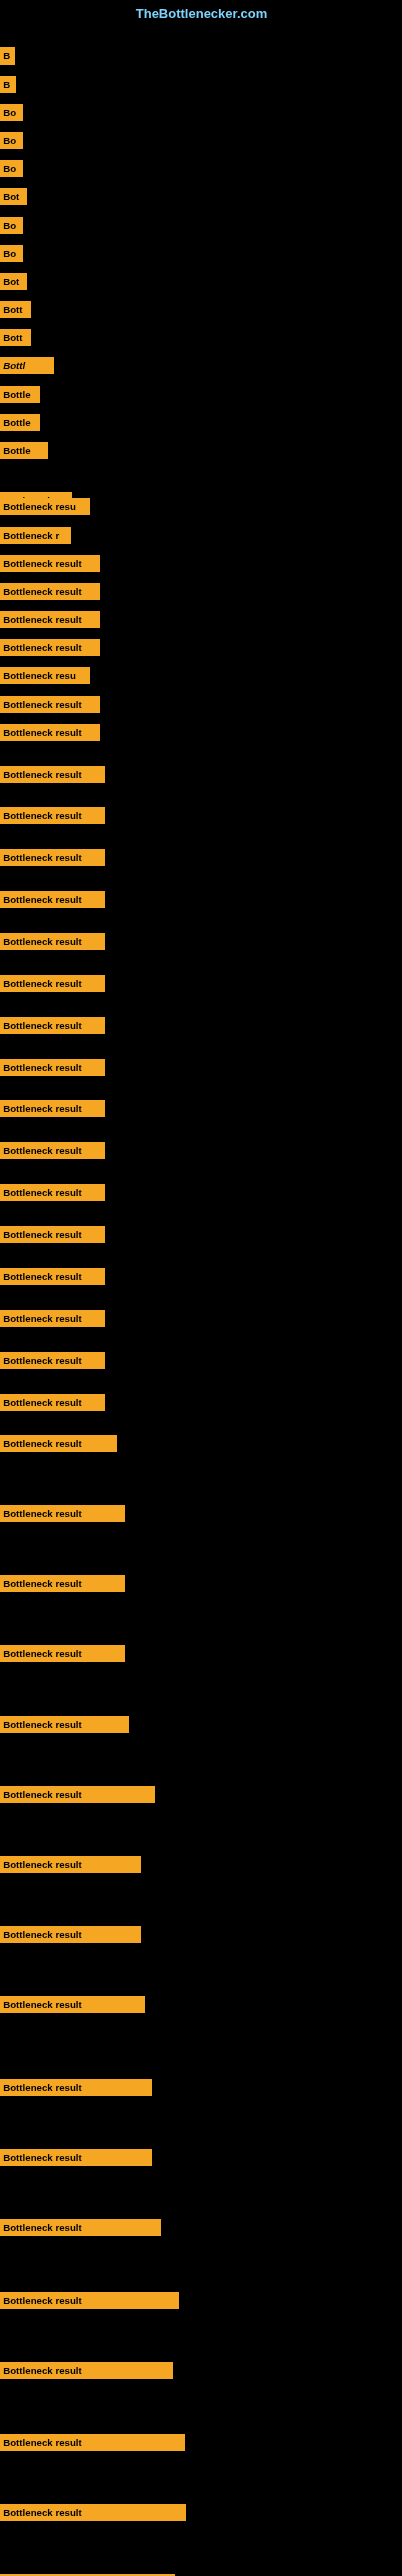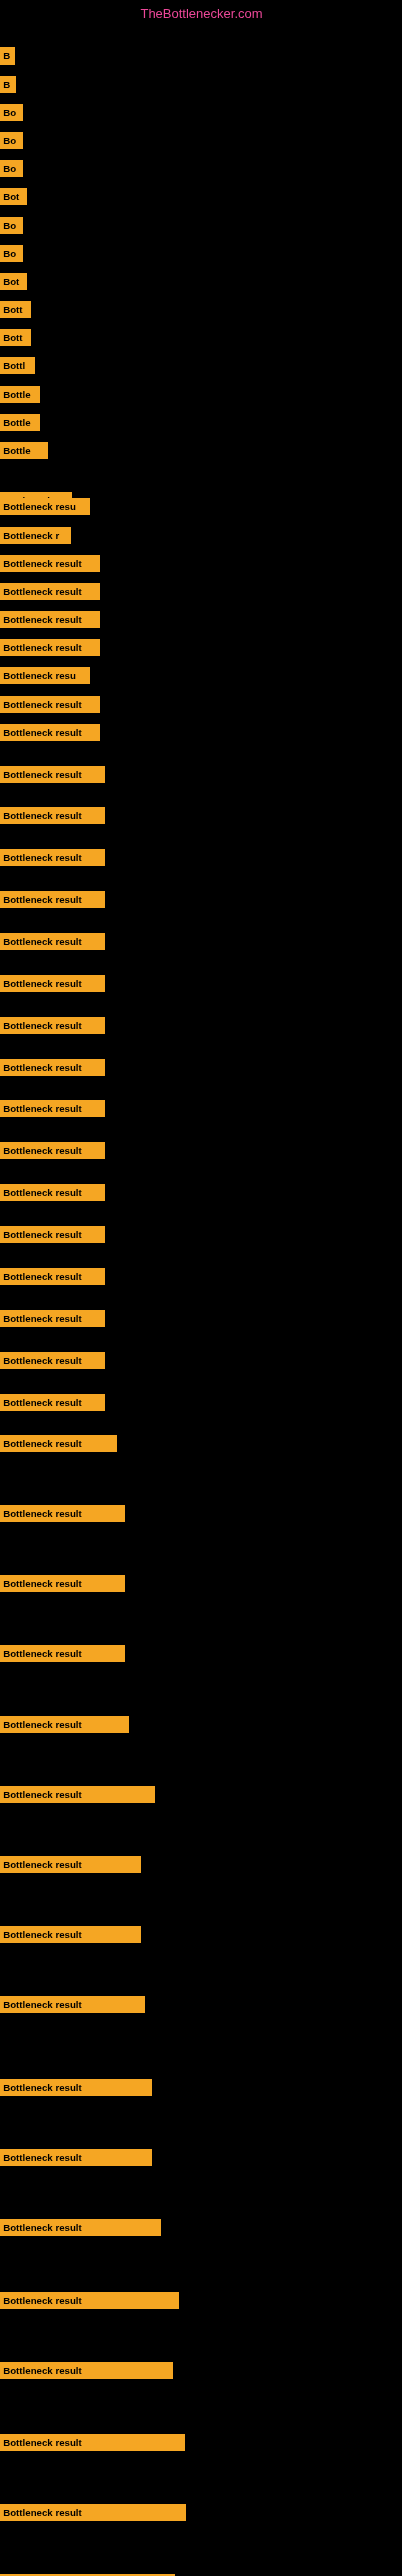--- a/index.html
+++ b/index.html
@@ -8,25 +8,25 @@
       box-sizing: border-box;
     }
     body {
       background-color: #000000;
       width: 403px;
       min-height: 2576px;
       font-family: Arial, sans-serif;
       position: relative;
     }
     .site-title {
-      color: #ec4899;
+      color: #7dd3fc;
       font-size: 13px;
       text-align: center;
       padding: 6.4px 0 3.2px 0;
-      font-weight: normal;
+      font-weight: bold;
     }
     .badge-container {
       position: relative;
       width: 403px;
     }
     .badge-item {
       position: absolute;
       left: 0;
       background-color: #f5a623;
       color: #000000;
@@ -52,21 +52,21 @@
     <div class="badge-item" style="top: 51px; width: 16px;">B</div>
     <div class="badge-item" style="top: 79px; width: 22.5px;">Bo</div>
     <div class="badge-item" style="top: 107px; width: 22.5px;">Bo</div>
     <div class="badge-item" style="top: 135px; width: 22.5px;">Bo</div>
     <div class="badge-item" style="top: 163px; width: 27px;">Bot</div>
     <div class="badge-item" style="top: 192px; width: 22.5px;">Bo</div>
     <div class="badge-item" style="top: 220px; width: 22.5px;">Bo</div>
     <div class="badge-item" style="top: 248px; width: 27px;">Bot</div>
     <div class="badge-item" style="top: 276px; width: 31px;">Bott</div>
     <div class="badge-item" style="top: 304px; width: 31px;">Bott</div>
-    <div class="badge-item" style="top: 332px; width: 35px;">Bottl</div>
+    <div class="badge-item" style="top: 332px; width: 54px; font-style: italic;">Bottl</div>
     <div class="badge-item" style="top: 361px; width: 40px;">Bottle</div>
     <div class="badge-item" style="top: 389px; width: 40px;">Bottle</div>
     <div class="badge-item" style="top: 417px; width: 48px;">Bottle</div>
     <div class="badge-item" style="top: 467px; width: 72px;">Bottleneck</div>
     <div class="badge-item" style="top: 473px; width: 90px;">Bottleneck resu</div>
     <div class="badge-item" style="top: 502px; width: 71px;">Bottleneck r</div>
     <div class="badge-item" style="top: 530px; width: 100px;">Bottleneck result</div>
     <div class="badge-item" style="top: 558px; width: 100px;">Bottleneck result</div>
     <div class="badge-item" style="top: 586px; width: 100px;">Bottleneck result</div>
     <div class="badge-item" style="top: 614px; width: 100px;">Bottleneck result</div>

